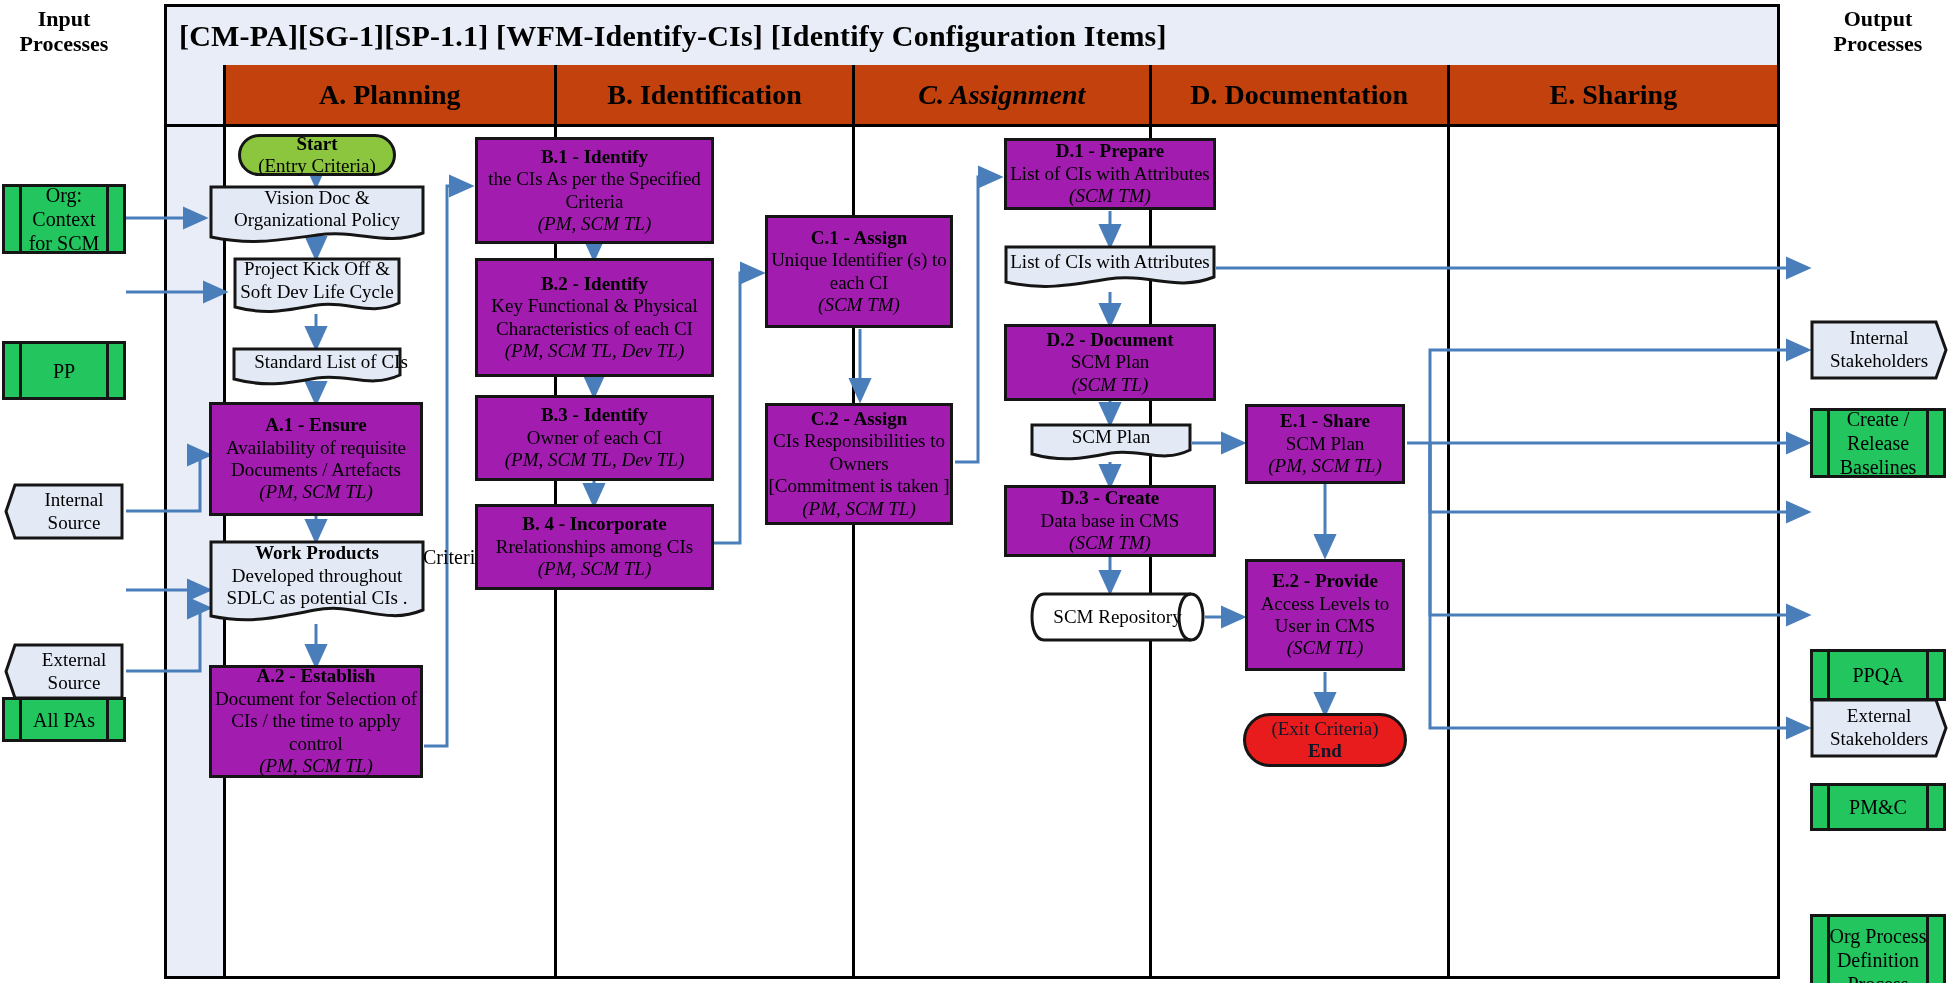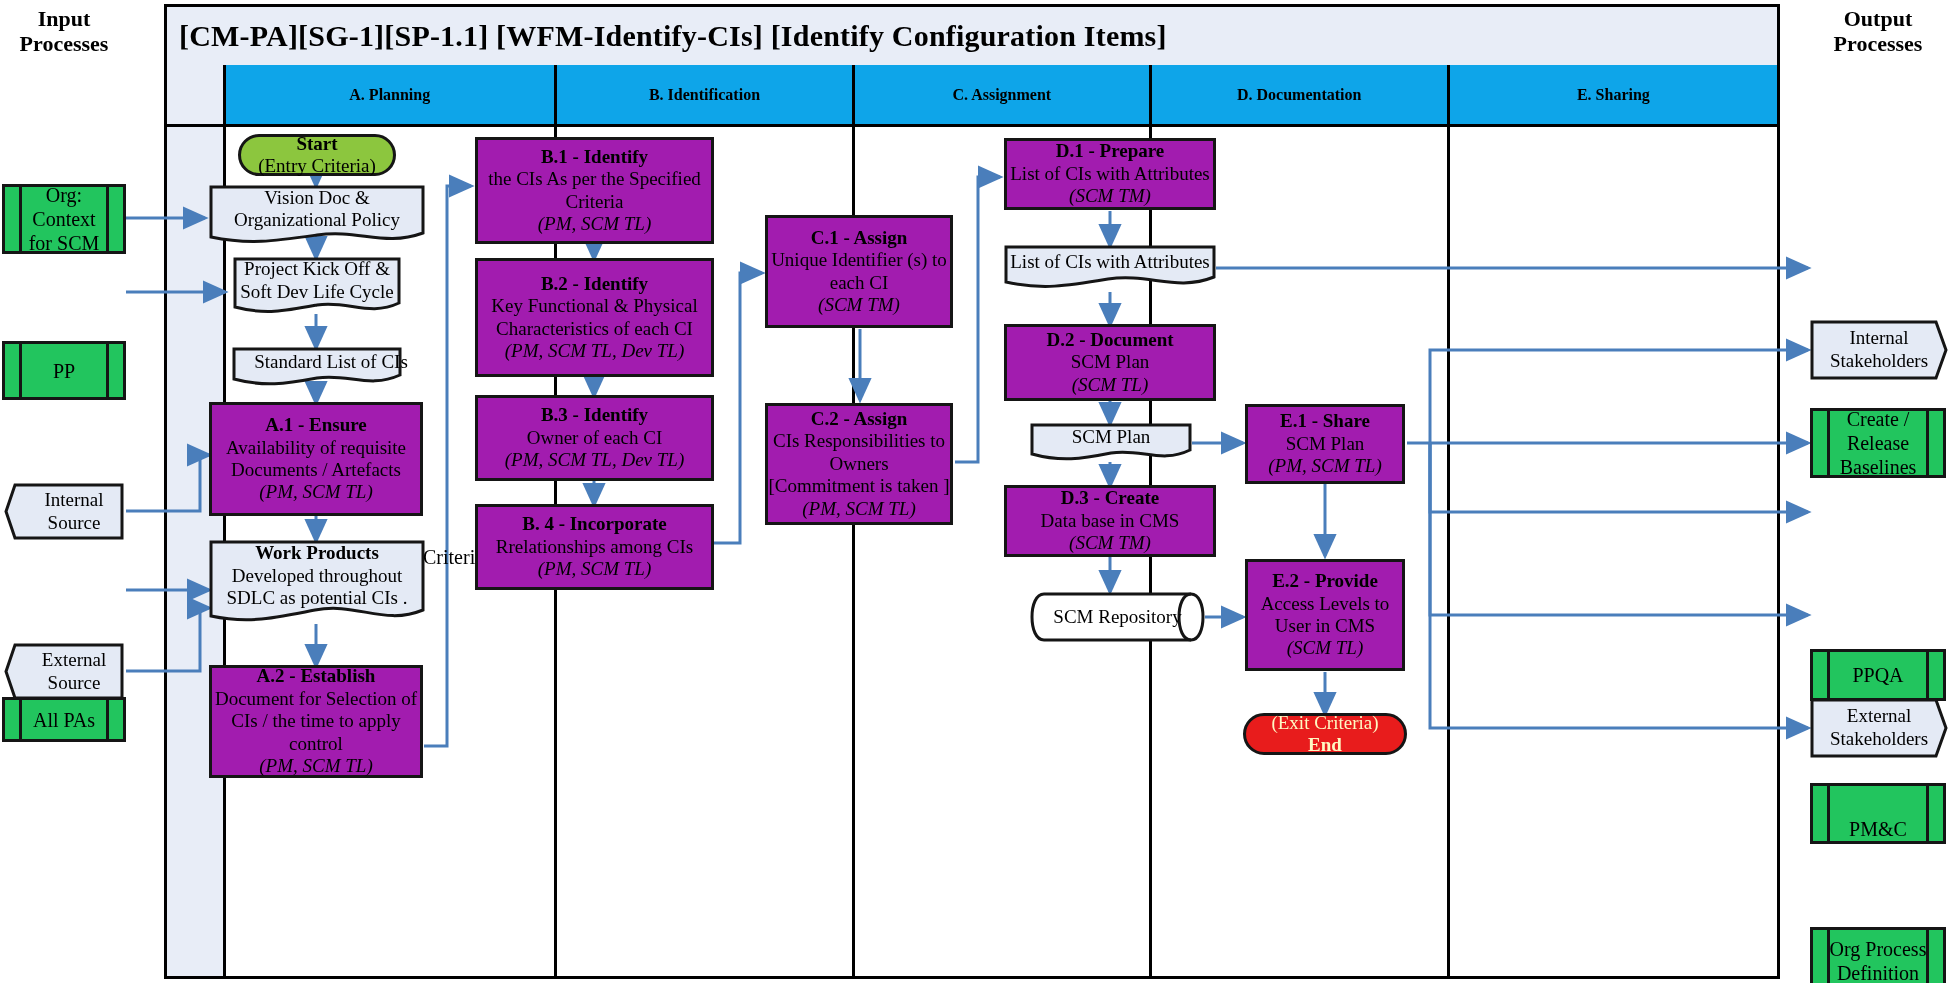--- a/index.html
+++ b/index.html
@@ -10,23 +10,23 @@
   .abs{position:absolute;box-sizing:border-box;}
 
   
   .side-cap{font-weight:bold;font-size:22px;line-height:1.15;text-align:center;color:#000;}
 
   
   .frame{border:3px solid #000;background:#fff;}
   .title-bar{background:#e8edf7;border-bottom:3px solid #000;
              font-weight:bold;font-size:30px;color:#000;
              display:flex;align-items:center;padding-left:12px;letter-spacing:.2px;}
-  .lane-head{background:#0ea5e9;border-right:3px solid #000;border-bottom:3px solid #000;
+  .lane-head{background:#c2410c;border-right:3px solid #000;border-bottom:3px solid #000;
              display:flex;align-items:center;justify-content:center;
-             font-weight:bold;font-size:16px;color:#000;text-align:center;}
+             font-weight:bold;font-size:28px;color:#000;text-align:center;}
   .lane-head.last{border-right:none;}
   .lane-body{border-right:3px solid #000;}
   .lane-body.last{border-right:none;}
   .gutter{background:#e8edf7;border-right:3px solid #000;}
 
   
   .node{position:absolute;box-sizing:border-box;display:flex;flex-direction:column;
         align-items:center;justify-content:center;text-align:center;
         color:#000;line-height:1.18;}
   .proc{background:#a21caf;border:3px solid #151515;}
@@ -85,21 +85,21 @@
   </div>
 
   <div class="abs frame" style="left:164px;top:4px;width:1616px;height:975px;">
 
     <div class="title-bar" style="height:58px;">[CM-PA][SG-1][SP-1.1] [WFM-Identify-CIs] [Identify Configuration Items]</div>
 
     <div style="position:absolute;left:0;top:58px;width:1610px;height:62px;display:flex;">
       <div class="gutter" style="width:56px;border-bottom:3px solid #000;"></div>
       <div class="lane-head" style="width:330px;">A. Planning</div>
       <div class="lane-head" style="width:297px;">B. Identification</div>
-      <div class="lane-head" style="width:295px;">C. Assignment</div>
+      <div class="lane-head" style="width:295px;font-style:italic;">C. Assignment</div>
       <div class="lane-head" style="width:297px;">D. Documentation</div>
       <div class="lane-head last" style="width:329px;">E. Sharing</div>
     </div>
 
     <div style="position:absolute;left:0;top:120px;width:1610px;height:849px;display:flex;">
       <div class="gutter" style="width:56px;"></div>
       <div class="lane-body" style="width:330px;"></div>
       <div class="lane-body" style="width:297px;"></div>
       <div class="lane-body" style="width:295px;"></div>
       <div class="lane-body" style="width:297px;"></div>
@@ -367,21 +367,21 @@
     <span class="ital">(PM, SCM TL)</span>
   </div>
 
   <div class="node proc" style="left:1245px;top:559px;width:160px;height:112px;font-size:19px;">
     <span class="bold">E.2 - Provide</span>
     <span class="nt">Access Levels to</span>
     <span class="nt">User in CMS</span>
     <span class="ital">(SCM TL)</span>
   </div>
 
-  <div class="node term end" style="left:1243px;top:713px;width:164px;height:42px;font-size:19px;color:#fef9c3;">
+  <div class="node term end" style="left:1243px;top:713px;width:164px;height:54px;font-size:19px;color:#0f172a;">
     <span>(Exit Criteria)</span>
     <span class="bold">End</span>
   </div>
 
   <div class="abs predef" style="left:1810px;top:234px;width:136px;height:70px;font-size:20px;">
     <span>
       <span class="nt">Create /</span>
       <span class="nt">Release</span>
       <span class="nt">Baselines</span>
     </span>
@@ -394,21 +394,21 @@
     <div class="chev-text" style="font-size:19px;padding-right:8px;">
       <span class="nt">Internal</span>
       <span class="nt">Stakeholders</span>
     </div>
   </div>
 
   <div class="abs predef" style="left:1810px;top:405px;width:136px;height:52px;font-size:20px;">
     <span>PPQA</span>
   </div>
 
-  <div class="abs predef" style="left:1810px;top:487px;width:136px;height:61px;font-size:20px;align-items:flex-end;">
+  <div class="abs predef" style="left:1810px;top:487px;width:136px;height:48px;font-size:20px;">
     <span>PM&amp;C</span>
   </div>
 
   <div class="abs predef" style="left:1810px;top:570px;width:136px;height:92px;font-size:20px;">
     <span>
       <span class="nt">Org Process</span>
       <span class="nt">Definition</span>
       <span class="nt">Process</span>
     </span>
   </div>

